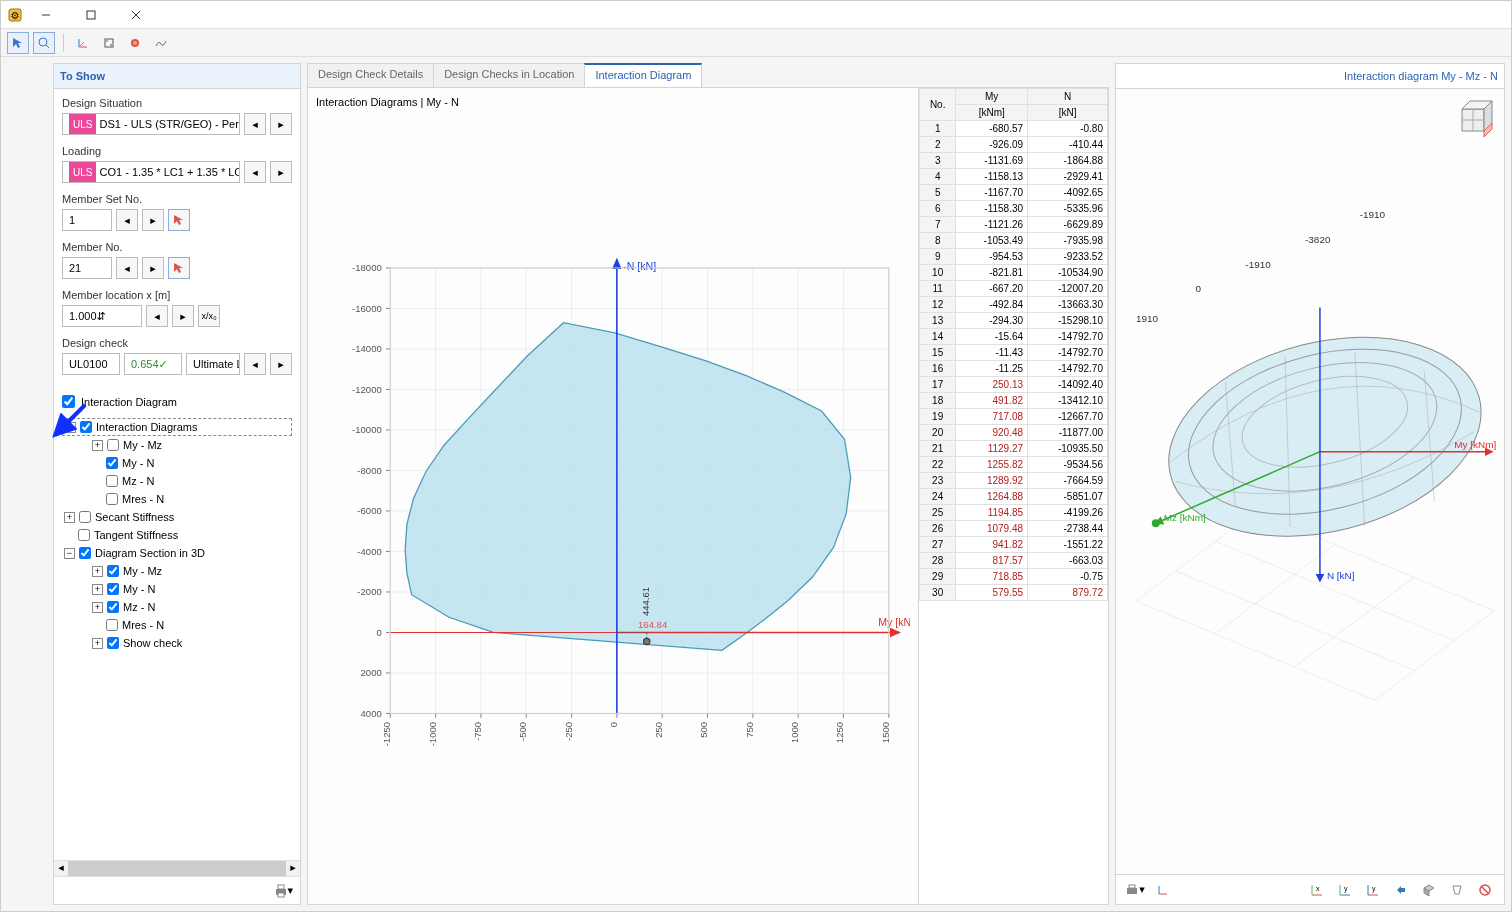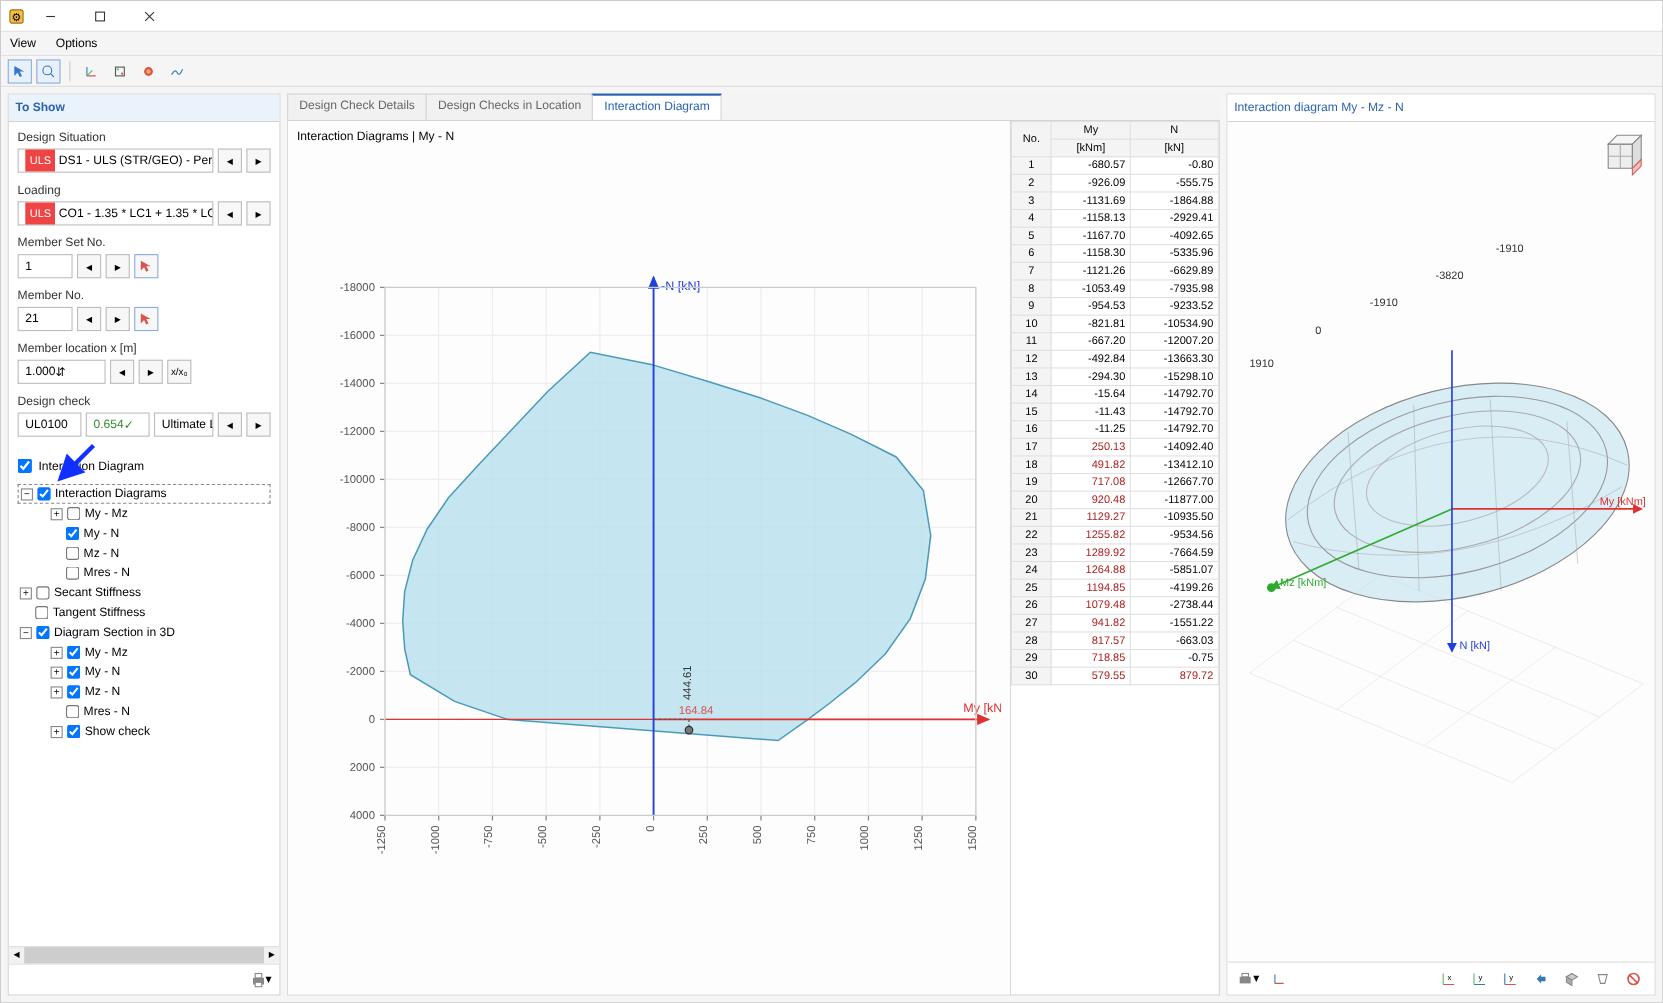--- a/index.html
+++ b/index.html
@@ -7,26 +7,26 @@
 .window { display: flex; flex-direction: column; width: 1512px; height: 912px; background: #fff; border: 1px solid #ccc; }
 .titlebar { display: flex; align-items: center; height: 28px; background: #fff; padding-left: 6px; border-bottom: 1px solid #e0e0e0; }
 .titlebar .title { flex: 1; }
 .win-ctl { width: 45px; height: 28px; display:flex; align-items:center; justify-content:center; cursor: default; }
 .menubar { height: 22px; display:flex; align-items:center; padding-left:8px; background:#f5f5f5; gap:18px; border-bottom: 1px solid #e0e0e0;}
 .toolbar { height: 28px; display:flex; align-items:center; padding-left:6px; gap:4px; background:#f5f5f5; border-bottom: 1px solid #dcdcdc;}
 .tb-ico { width:22px; height:22px; display:flex; align-items:center; justify-content:center; border:1px solid transparent;}
 .sep { width:1px; height:18px; background:#ccc; margin:0 4px; }
 .body { flex:1; display:flex; padding:6px; gap:6px; background:#f5f5f5; min-height:0;}
 .panel { background:#fff; border:1px solid #d4d4d4; display:flex; flex-direction:column; min-height:0;}
-.left { width:248px; }
+.left { width:248px;margin-left:46px; }
 .left-head { background:#eaf3fb; padding:6px; color:#2a63b3; font-weight:600; border-bottom:1px solid #d4d4d4;}
 .left-body { flex:1; display:flex; flex-direction:column; padding:8px; gap:10px; overflow:auto; }
 .lbl { color:#333; }
 .row { display:flex; align-items:center; gap:4px; }
-.tag-uls { background:#ef4444; color:#fff; padding:19px 4px; font-size:10px;}
+.tag-uls { background:#ec4899; color:#fff; padding:19px 4px; font-size:10px;}
 .select { flex:1; background:#fff; border:1px solid #bcbcbc; height:22px; display:flex; align-items:center; padding:0 6px; position:relative; overflow:hidden; text-overflow:ellipsis; white-space:nowrap;}
 .small-btn { width:22px; height:22px; border:1px solid #bcbcbc; background:#f7f7f7; display:flex; align-items:center; justify-content:center; }
 .chk { display:flex; align-items:center; gap:6px; }
 .tree { font-size:11px; }
 .tree .node { display:flex; align-items:center; gap:4px; height:18px; padding-left:2px;}
 .tree .exp { width:11px; height:11px; border:1px solid #888; display:flex; align-items:center; justify-content:center; font-size:9px; text-align:center; line-height:9px;}
 .tree input[type=checkbox] { width:12px; height:12px; }
 .center { flex:1; display:flex; flex-direction:column;}
 .tabs { display:flex; height:24px; background:#f4f4f4; }
 .tab { padding:4px 10px; border:1px solid #d4d4d4; border-bottom:none; margin-right:-1px; background:#fff; color:#2a63b3; cursor:default;}
@@ -35,21 +35,21 @@
 .center-body { flex:1; display:flex; border:1px solid #d4d4d4; background:#fff; min-height:0;}
 .chart-area { flex:1; position:relative; background:#fdfdfd; padding:8px;}
 .chart-title { position:absolute; top:8px; left:8px;}
 .data-pane { width:190px; overflow:auto; border-left:1px solid #d4d4d4; font-size:10px;}
 .data-pane table { border-collapse:collapse; width:100%; }
 .data-pane th, .data-pane td { border:1px solid #e0e0e0; padding:0 4px; height:16px;}
 .data-pane th { background:#f4f4f4; font-weight:normal;}
 .data-pane td.num { text-align:right; }
 .data-pane td.no { background:#f4f4f4; text-align:center;}
 .data-pane td.pos { color:#b02020; }
-.right { width:390px; position:relative; }
+.right { width:390px; position:relative;text-align:right; }
 .right-head { padding:6px; color:#2a63b3; border-bottom:1px solid #d4d4d4; background:#fff;}
 .right-body { flex:1; position:relative; background:#fdfdfd; }
 .cube { position:absolute; top:6px; right:6px; width:48px; height:48px; }
 .footer { height:40px; display:flex; align-items:center; padding:0 10px; background:#f5f5f5; border-top:1px solid #dcdcdc; gap:8px;}
 .footer .grow { flex:1; }
 .btn-close { width:82px; height:26px; border:1px solid #bcbcbc; background:#f7f7f7; }
 svg { display:block; }
 .axis-label { font-size:10px; fill:#333; }
 .scrollbar { height:16px; background:#f1f1f1; border-top:1px solid #e0e0e0; display:flex;}
 .scroll-thumb { background:#cdcdcd; height:100%; }
@@ -79,24 +79,20 @@
         </svg>
       </div>
     <div class="win-ctl">
         <svg width="10" height="10">
           <line x1="1" y1="1" x2="9" y2="9" stroke="#333"></line>
           <line x1="9" y1="1" x2="1" y2="9" stroke="#333"></line>
         </svg>
       </div>
   </div>
 
-  <div class="menubar">
-    <span>View</span>
-    <span>Options</span>
-  </div>
 
   <div class="toolbar">
     <div class="tb-ico" style="background:#e8f0fb; border:1px solid #8aaedb">
         <svg width="14" height="14">
           <path d="M2 2 L2 11 L5 8 L7 12 L9 11 L7 7 L11 7 Z" fill="#3477cc"></path>
         </svg>
       </div>
     <div class="tb-ico" style="background:#e8f0fb; border:1px solid #8aaedb">
         <svg width="14" height="14">
           <circle cx="6" cy="6" r="4" fill="none" stroke="#3477cc"></circle>
@@ -409,21 +405,21 @@
             </thead>
             <tbody id="data-tbody">
                 <tr>
                   <td class="no">1</td>
                   <td class="num">-680.57</td>
                   <td class="num">-0.80</td>
                 </tr>
                 <tr>
                   <td class="no">2</td>
                   <td class="num">-926.09</td>
-                  <td class="num">-555.75</td>
+                  <td class="num">-410.44</td>
                 </tr>
                 <tr>
                   <td class="no">3</td>
                   <td class="num">-1131.69</td>
                   <td class="num">-1864.88</td>
                 </tr>
                 <tr>
                   <td class="no">4</td>
                   <td class="num">-1158.13</td>
                   <td class="num">-2929.41</td>

